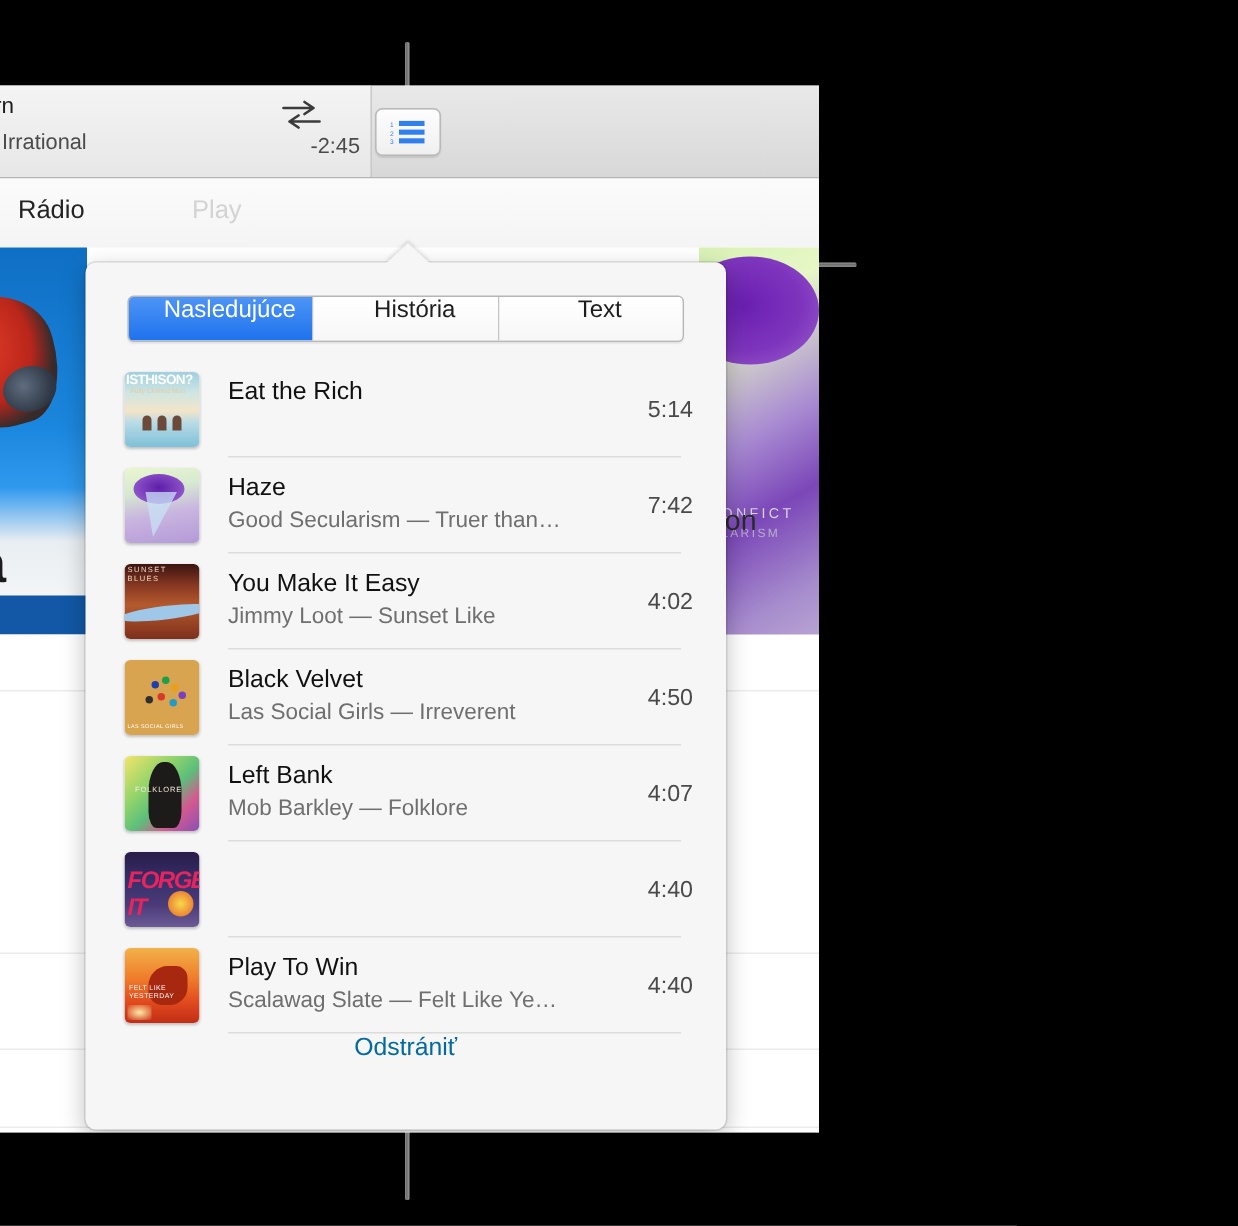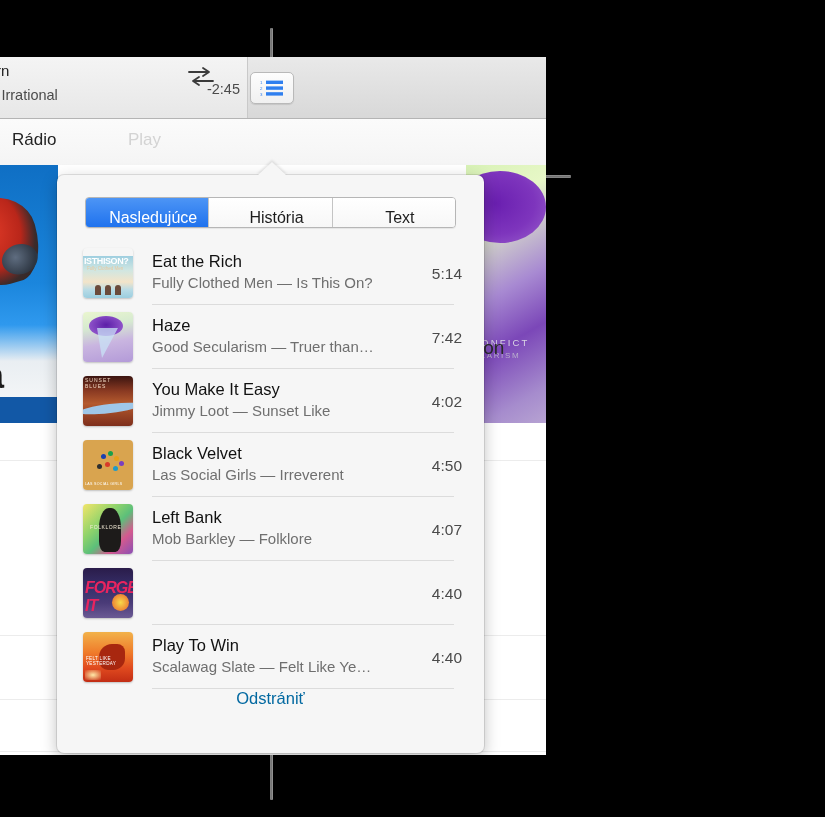--- a/index.html
+++ b/index.html
@@ -28,21 +28,21 @@
     border-bottom: 1px solid #b4b4b4;
   }
   .lcd {
     position: absolute; left: 0; top: 0; width: 248px; height: 61px;
     background: linear-gradient(180deg,#f4f4f4,#e7e7e7);
     border-right: 1px solid #c9c9c9;
   }
   .lcd-title { position:absolute; left:-4px; top:5px; font-size:15px; color:#1d1d1d; white-space:nowrap; }
   .lcd-sub   { position:absolute; left:-22px; top:30px; font-size:14.5px; color:#4b4b4b; white-space:nowrap; }
   .repeat-icon { position:absolute; left:185px; top:8px; width:32px; height:22px; }
-  .lcd-time  { position:absolute; left:170px; top:24px; width:70px; text-align:right; font-size:14.5px; color:#4b4b4b; }
+  .lcd-time  { position:absolute; left:170px; top:33px; width:70px; text-align:right; font-size:14.5px; color:#4b4b4b; }
 
   
   .upnext-btn {
     position:absolute; left:250px; top:72px; width:44px; height:32px;
     background: linear-gradient(180deg,#fdfdfd,#f0f0f0);
     border:1px solid #b9b9b9; border-radius:5px;
     box-shadow: 0 1px 1px rgba(0,0,0,.10);
     z-index: 20;
     display:flex; align-items:center; justify-content:center;
   }
@@ -121,21 +121,21 @@
     filter: drop-shadow(0 -2px 1px rgba(0,0,0,.10));
   }
 
   
   .segmented {
     position:absolute; left:28px; top:22px; width:371px; height:31px;
     display:flex; border:1px solid #b6b6b6; border-radius:4px; overflow:hidden;
     background:#fff; box-shadow:0 1px 1px rgba(0,0,0,.07);
   }
   .seg {
-    flex:1; display:flex; align-items:flex-end; justify-content:center;
+    flex:1; display:flex; align-items:flex-start; justify-content:center;
     font-size:16px; color:#1d1d1d;
     background: linear-gradient(180deg,#ffffff,#f7f7f7);
     border-right:1px solid #c4c4c4;
     padding-left:12px;
   }
   .seg:last-child { border-right:none; }
   .seg.active { background: linear-gradient(180deg,#4d95f5,#1f72ee); color:#fff; }
 
   
   .tracks { position:absolute; left:0; top:66px; width:427px; }
@@ -147,21 +147,21 @@
   .track .txt { position:absolute; left:95px; top:11px; width:225px; }
   .t-title { font-size:16.5px; color:#111; white-space:nowrap; overflow:hidden; text-overflow:ellipsis; }
   .t-sub   { font-size:15px; color:#6f6f6f; margin-top:3px; white-space:nowrap; overflow:hidden; text-overflow:ellipsis; }
   .t-dur   { position:absolute; right:22px; top:24px; font-size:15.5px; color:#4a4a4a; }
   .track .divider { position:absolute; left:95px; right:30px; bottom:0; height:1px; background:#dcdcdc; }
 
   .clear-row { position:absolute; left:0; top:514px; width:427px; text-align:center; }
   .clear-link { font-size:16.5px; color:#0369a1; }
 
   
-  .a1 { width:100%; height:100%; background: linear-gradient(180deg,#9fcfe0 0%,#cfe6e2 28%,#f3e4c9 52%,#b7dbe6 68%,#7fc0d8 100%); position:relative;margin-top:8px; }
+  .a1 { width:100%; height:100%; background: linear-gradient(180deg,#9fcfe0 0%,#cfe6e2 28%,#f3e4c9 52%,#b7dbe6 68%,#7fc0d8 100%); position:relative; }
   .a1 .cap { position:absolute; left:1px; top:0px; font-size:9px; font-weight:bold; color:#fff; letter-spacing:-.4px; }
   .a1 .cap2{ position:absolute; left:4px; top:10px; font-size:4.5px; color:#e7c9a0; }
   .a1 .fig { position:absolute; bottom:11px; width:6px; height:10px; background:#6b4a3a; border-radius:3px 3px 0 0;}
   .a2 { width:100%; height:100%; background: linear-gradient(170deg,#eaf6cf 0%,#d6ead0 30%,#c9b5e0 60%,#b39ad8 100%); position:relative; overflow:hidden;}
   .a2 .ufo { position:absolute; left:6px; top:4px; width:34px; height:20px; background: radial-gradient(ellipse at 50% 45%, #5c1fa8, #8e52c9 70%, #c3a5e2); border-radius:50%; }
   .a2 .beam{ position:absolute; left:14px; top:16px; width:0;height:0; border-left:5px solid transparent;border-right:16px solid transparent;border-top:30px solid rgba(200,225,245,.75);}
   .a3 { width:100%; height:100%; background: linear-gradient(180deg,#3b1410 0%,#8a3a22 30%,#b45a2e 55%,#7e2f1c 100%); position:relative; overflow:hidden;}
   .a3 .cap { position:absolute; left:2px; top:1px; font-size:5px; letter-spacing:1px; color:#f0d6c0; }
   .a3 .river{ position:absolute; left:-4px; top:28px; width:62px; height:9px; background:#9fc7e8; border-radius:50%; transform:rotate(-7deg);}
   .a4 { width:100%; height:100%; background:#d9a44f; position:relative; overflow:hidden;}
@@ -262,21 +262,20 @@
             <div class="a1">
               <span class="cap">ISTHISON?</span>
               <span class="cap2">Fully Clothed Men</span>
               <span class="fig" style="left:12px"></span>
                 <span class="fig" style="left:22px"></span>
                 <span class="fig" style="left:32px"></span>
             </div>
           </div>
           <div class="txt">
             <div class="t-title">Eat the Rich</div>
-            <div class="t-sub">Fully Clothed Men — Is This On?</div>
           </div>
           <div class="t-dur">5:14</div>
           <div class="divider"></div>
         </div>
 
         <div class="track">
           <div class="thumb">
             <div class="a2">
                 <span class="ufo"></span>
                 <span class="beam"></span>

